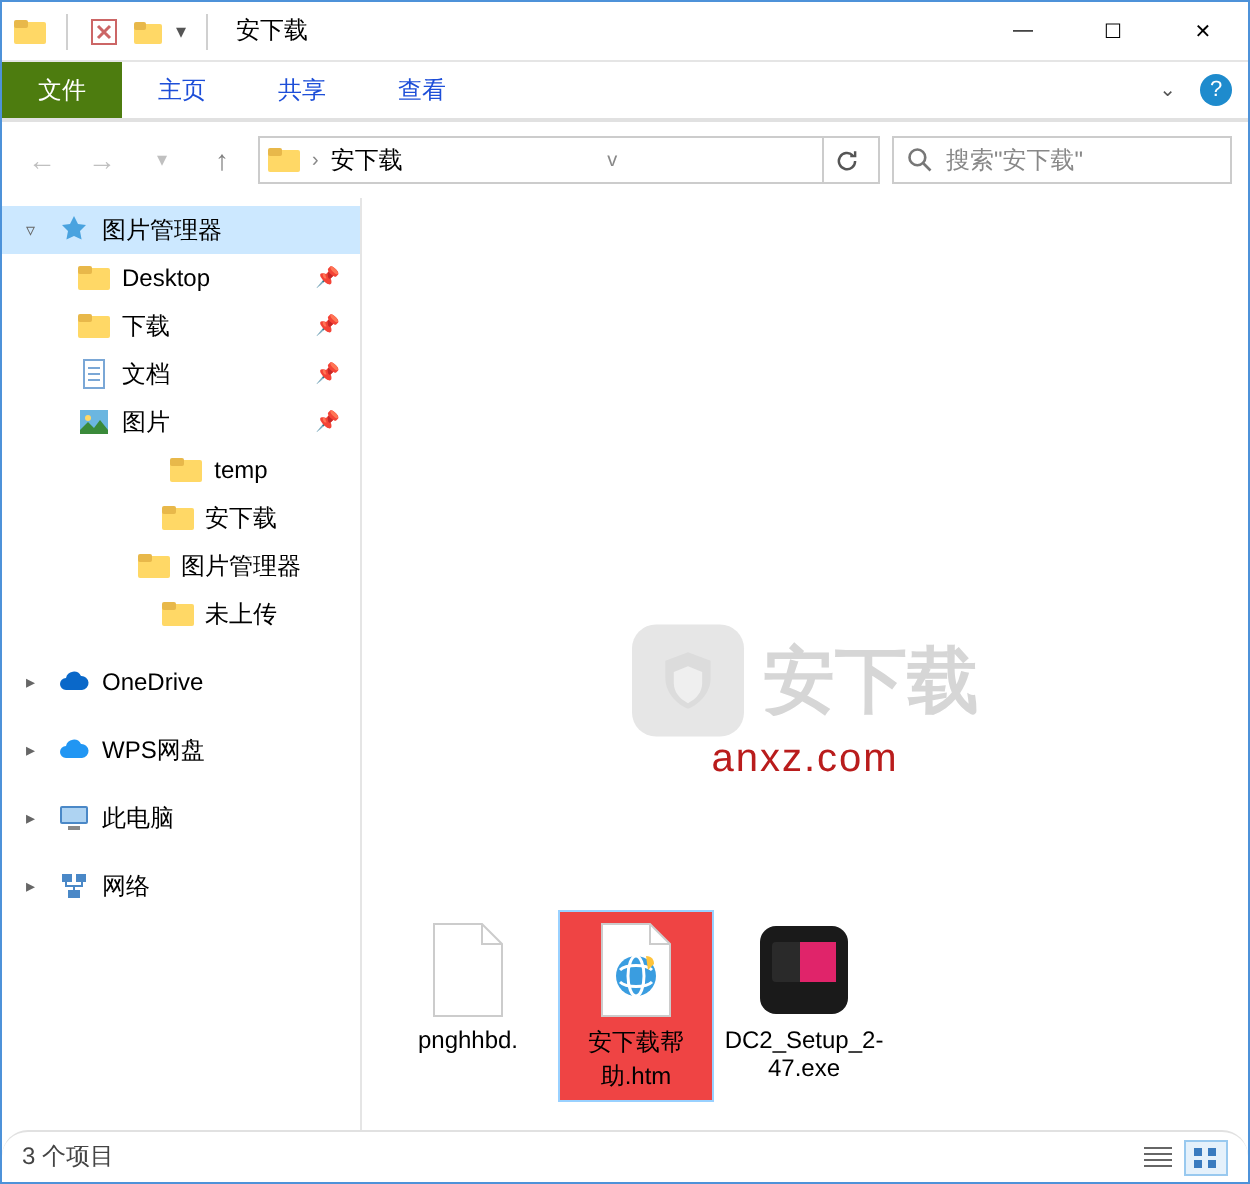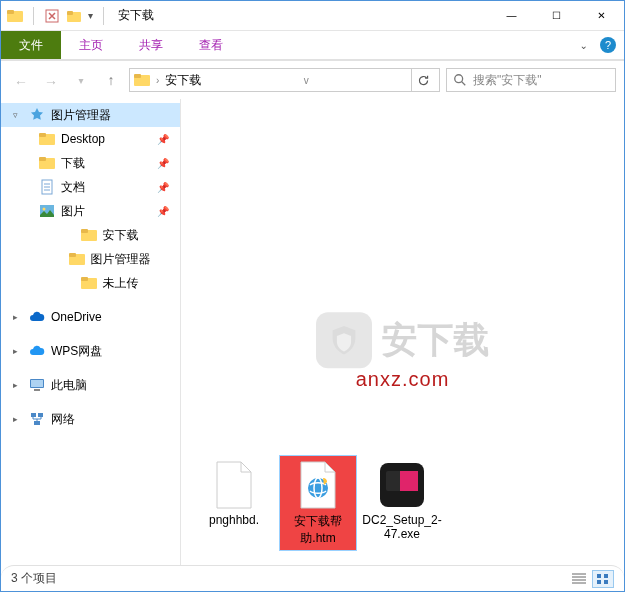--- a/index.html
+++ b/index.html
@@ -7,21 +7,21 @@
 
 .titlebar { height: 30px; display: flex; align-items: center; background: #fff; border-bottom: 1px solid #e5e5e5; }
 .titlebar-left { display: flex; align-items: center; gap: 6px; padding-left: 6px; }
 .titlebar-icon { width: 16px; height: 16px; }
 .qat-sep { width: 1px; height: 18px; background: #d0d0d0; margin: 0 4px; }
 .titlebar-title { font-size: 12px; margin-left: 4px; color: #000; }
 .titlebar-right { margin-left: auto; display: flex; }
 .win-btn { width: 45px; height: 29px; display: flex; align-items: center; justify-content: center; font-size: 10px; color: #000; }
 
 .ribbon-tabs { height: 28px; display: flex; align-items: stretch; background: #fff; }
-.rtab { padding: 0 18px; display: flex; align-items: center; font-size: 12px; color: #a21caf; }
+.rtab { padding: 0 18px; display: flex; align-items: center; font-size: 12px; color: #1d4ed8; }
 .rtab.file { background: #4d7c0f; color: #fff; }
 .ribbon-right { margin-left: auto; display: flex; align-items: center; gap: 12px; padding-right: 8px; }
 .help-circle { width: 16px; height: 16px; border-radius: 50%; background: #1e8bcd; color: #fff; font-size: 11px; display: flex; align-items: center; justify-content: center; }
 .chev { font-size: 10px; color: #555; }
 .ribbon-border { height: 2px; background: #e1e1e1; }
 
 .addressbar { height: 38px; display: flex; align-items: center; gap: 6px; padding: 0 8px; background: #fff; }
 .nav-btn { width: 24px; height: 24px; display: flex; align-items: center; justify-content: center; color: #808080; font-size: 14px; }
 .nav-btn.disabled { color: #c0c0c0; }
 .addr-box { flex: 1; height: 24px; border: 1px solid #ccc; display: flex; align-items: center; padding: 0 4px; gap: 6px; font-size: 12px; }
@@ -190,20 +190,29 @@
           <span>图片</span>
           <span class="pin">📌</span>
         </div>
         <div class="tree-item child">
           <span class="ico">
             <svg viewBox="0 0 16 16">
               <rect x="0" y="3" width="16" height="11" rx="1" fill="#ffd866"></rect>
               <rect x="0" y="2" width="7" height="4" rx="1" fill="#e8b84a"></rect>
             </svg>
           </span>
+          <span>temp</span>
+        </div>
+        <div class="tree-item child">
+          <span class="ico">
+            <svg viewBox="0 0 16 16">
+              <rect x="0" y="3" width="16" height="11" rx="1" fill="#ffd866"></rect>
+              <rect x="0" y="2" width="7" height="4" rx="1" fill="#e8b84a"></rect>
+            </svg>
+          </span>
           <span>安下载</span>
         </div>
         <div class="tree-item child">
           <span class="ico">
             <svg viewBox="0 0 16 16">
               <rect x="0" y="3" width="16" height="11" rx="1" fill="#ffd866"></rect>
               <rect x="0" y="2" width="7" height="4" rx="1" fill="#e8b84a"></rect>
             </svg>
           </span>
           <span>图片管理器</span>

